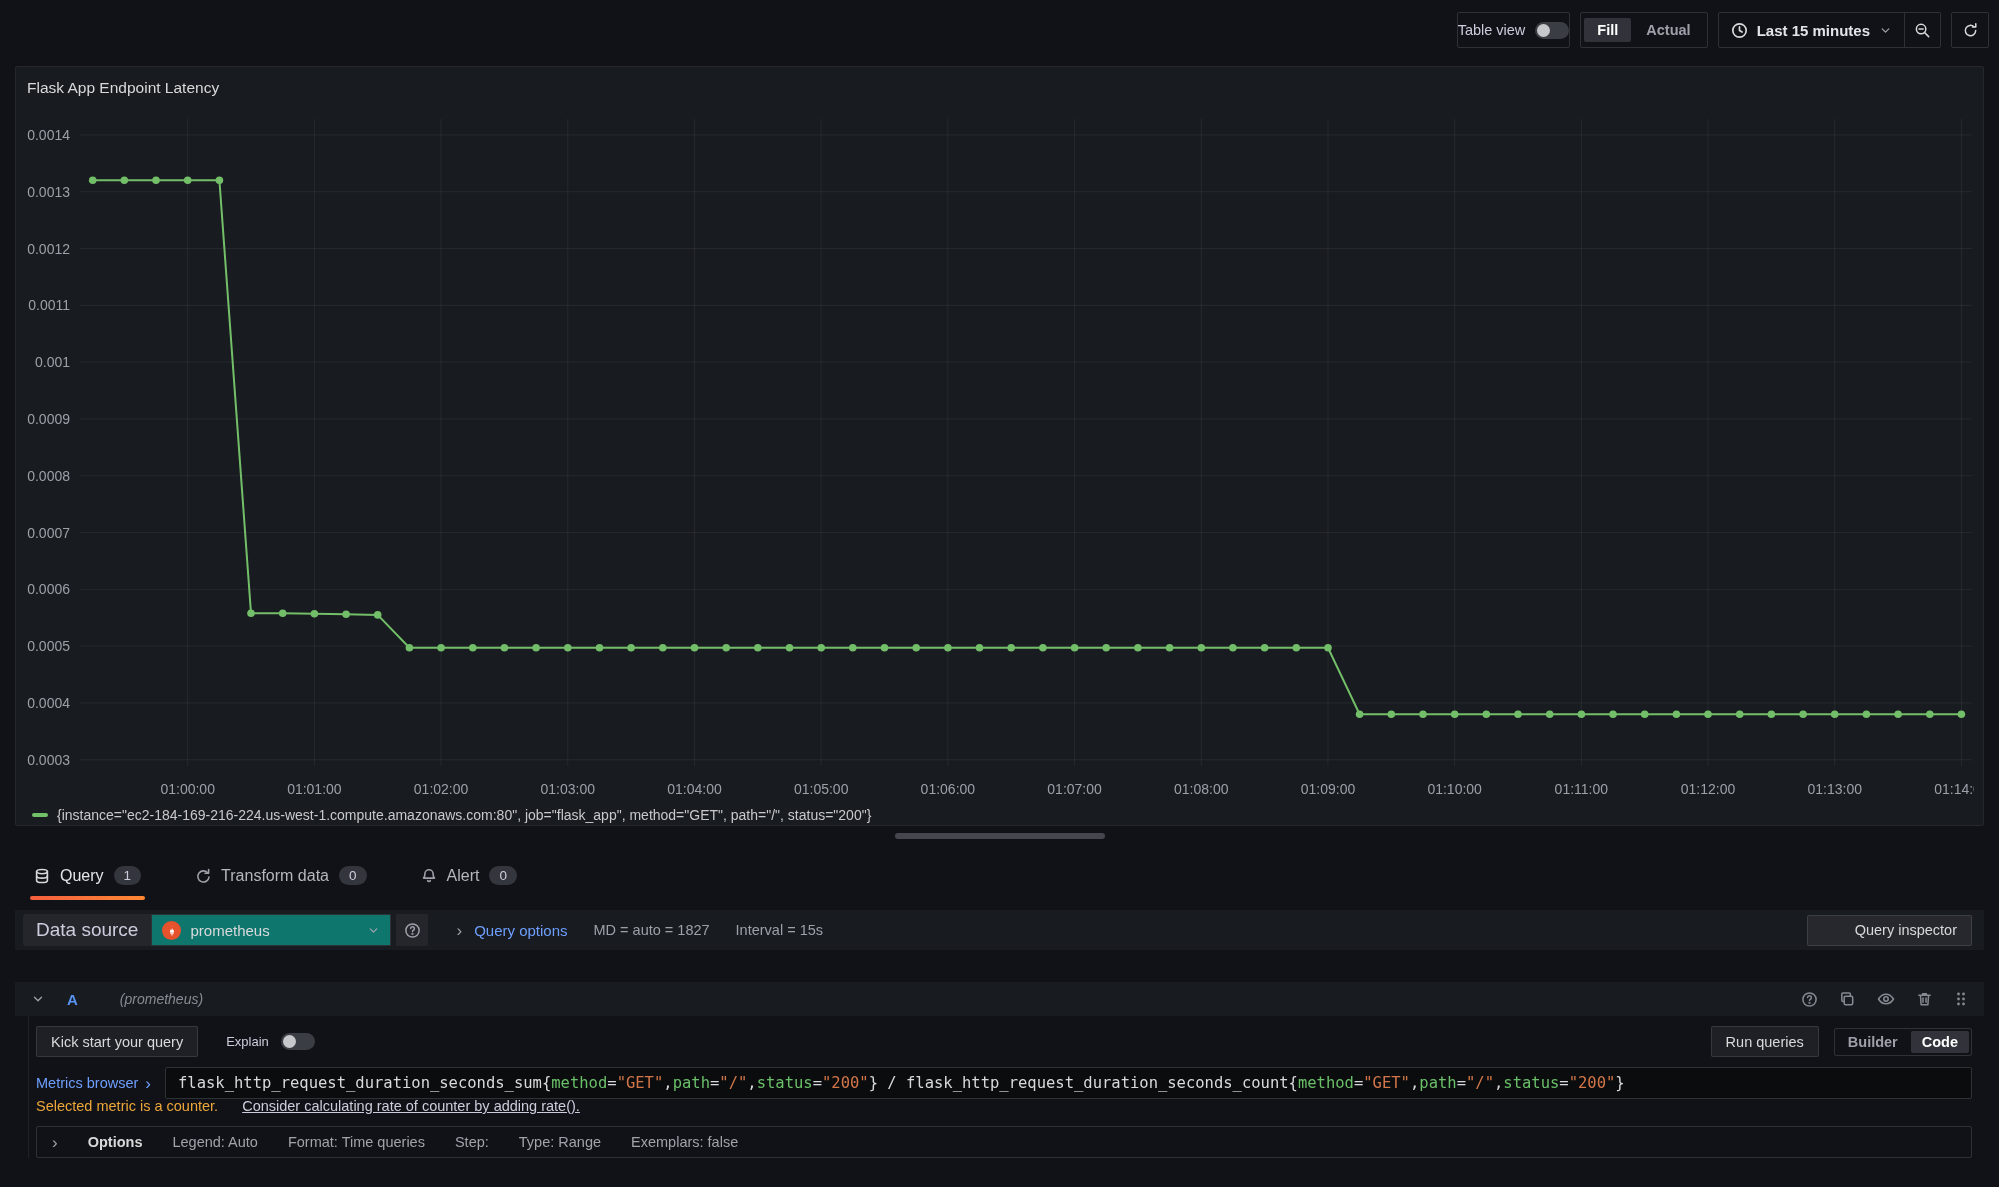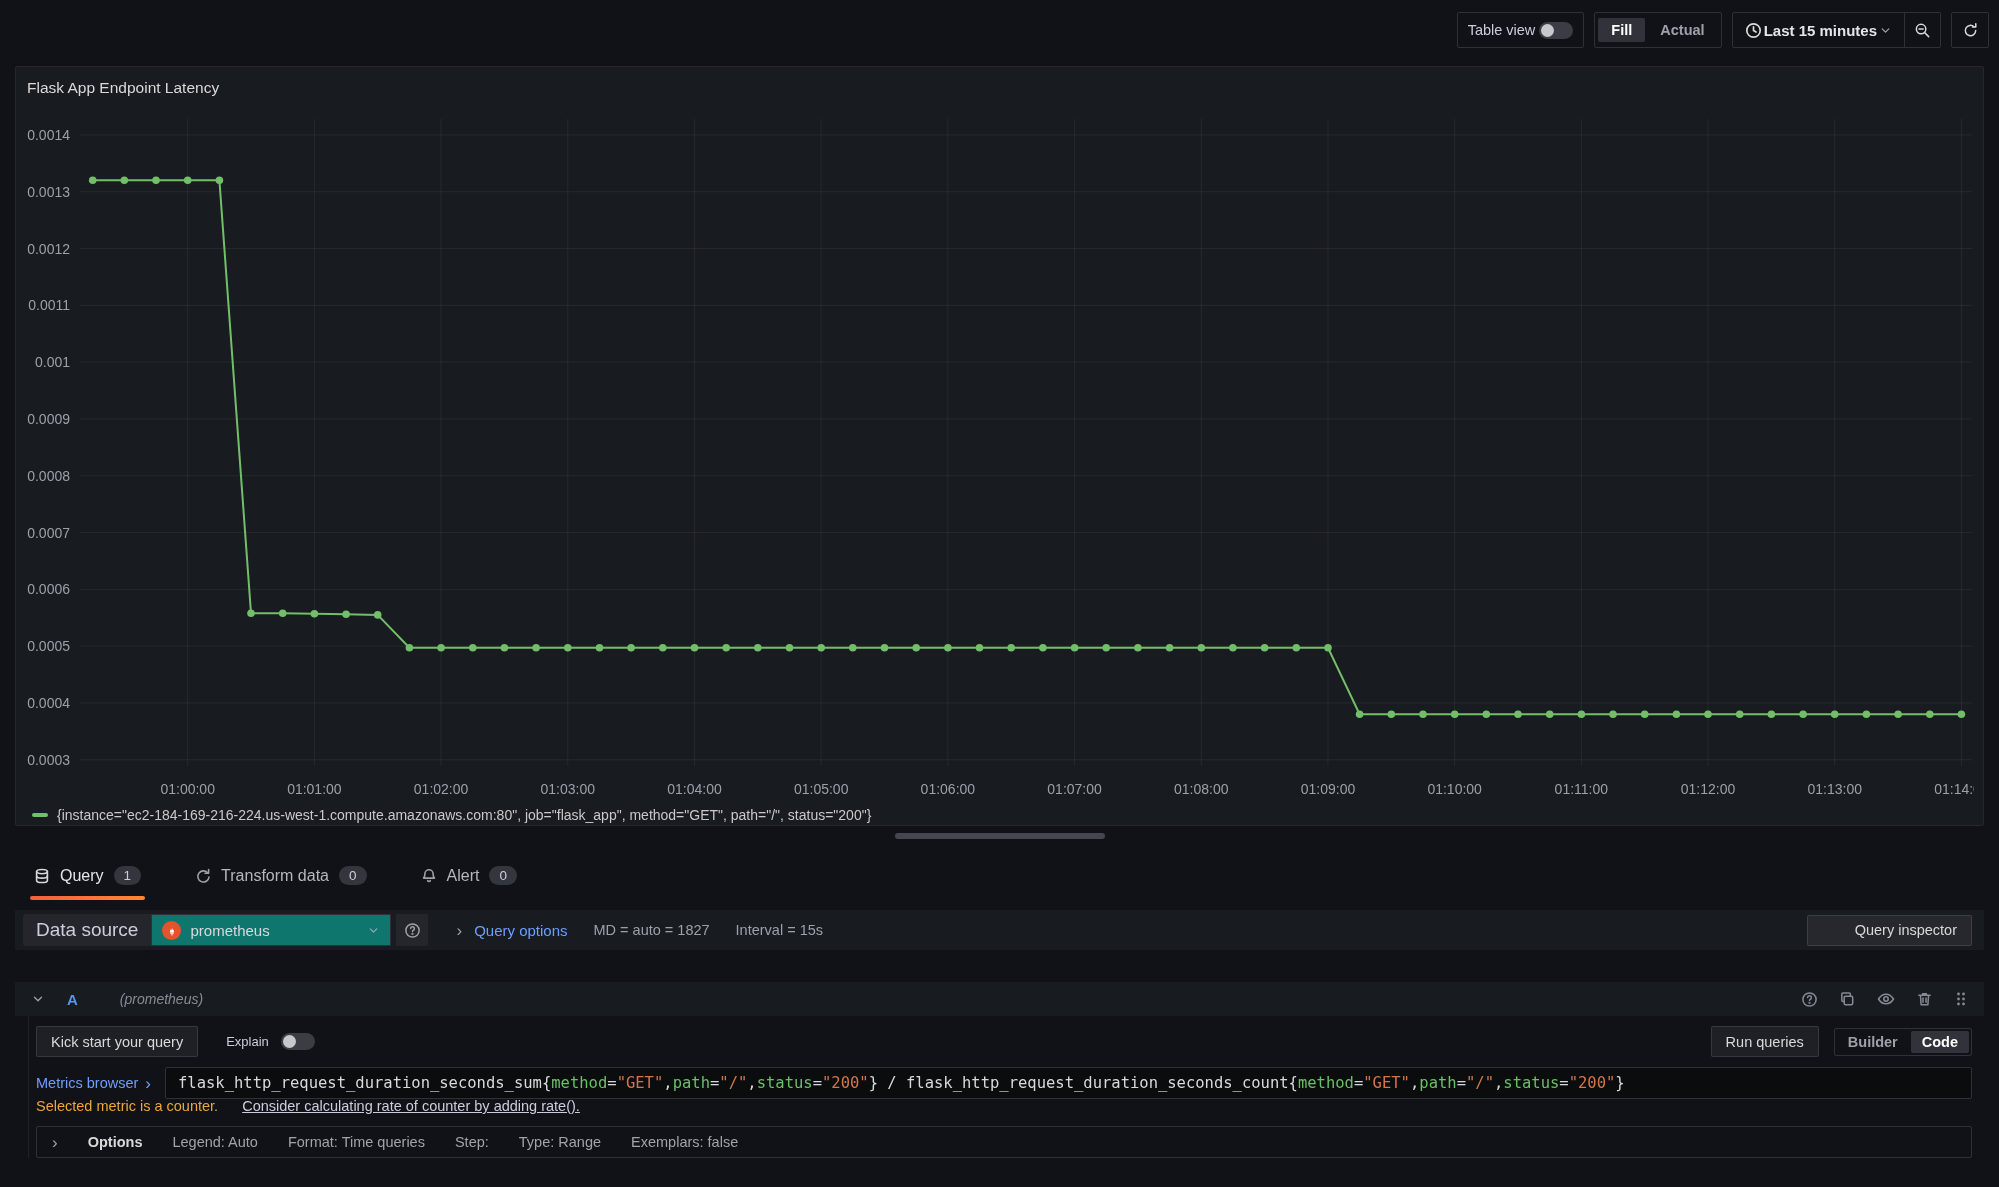--- a/index.html
+++ b/index.html
@@ -10,29 +10,29 @@
     font-family:"Liberation Sans", sans-serif;
     position:relative;
     overflow:hidden;
     font-size:15px;
   }
   svg { display:block; }
 
   
   .topbar { position:absolute; top:12px; right:10px; display:flex; gap:10px; height:36px; align-items:stretch; }
   .tb-group { display:flex; align-items:center; border:1px solid #2c3235; border-radius:2px; background:#111217; }
-  .tableview { padding:0 10px; gap:4px; }
+  .tableview { padding:0 0; gap:10px; }
   .tableview .lbl { font-size:14.5px; color:#ccccdc; }
   .toggle { width:34px; height:17px; border-radius:9px; background:#3a3d44; position:relative; cursor:pointer; }
   .toggle .knob { position:absolute; left:2px; top:2px; width:13px; height:13px; border-radius:50%; background:#c7c8cc; }
   .seg-group { display:flex; align-items:center; padding:3px; gap:2px; }
   .seg { padding:4px 13px; font-size:14.5px; font-weight:600; color:#9da0a8; border-radius:2px; cursor:pointer; }
   .seg.active { background:rgba(204,204,220,0.18); color:#ffffff; }
   .timepick { display:flex; align-items:stretch; }
-  .time-btn { display:flex; align-items:center; gap:2px; padding:0 12px; cursor:pointer; }
+  .time-btn { display:flex; align-items:center; gap:9px; padding:0 12px; cursor:pointer; }
   .time-btn .lbl { font-size:15px; font-weight:600; color:#e3e4e8; }
   .tb-iconbtn { display:flex; align-items:center; justify-content:center; width:36px; cursor:pointer; border-left:1px solid #2c3235; }
   .tb-single { width:38px; display:flex; align-items:center; justify-content:center; cursor:pointer; }
   .icon { display:inline-flex; align-items:center; justify-content:center; }
   .icon svg { stroke:#9da0a8; fill:none; stroke-width:1.6; stroke-linecap:round; stroke-linejoin:round; }
   .icon.bright svg { stroke:#d8d9da; }
 
   
   .panel { position:absolute; top:66px; left:15px; width:1969px; height:760px;
            background:#181b1f; border:1px solid #25272d; border-radius:2px; }

